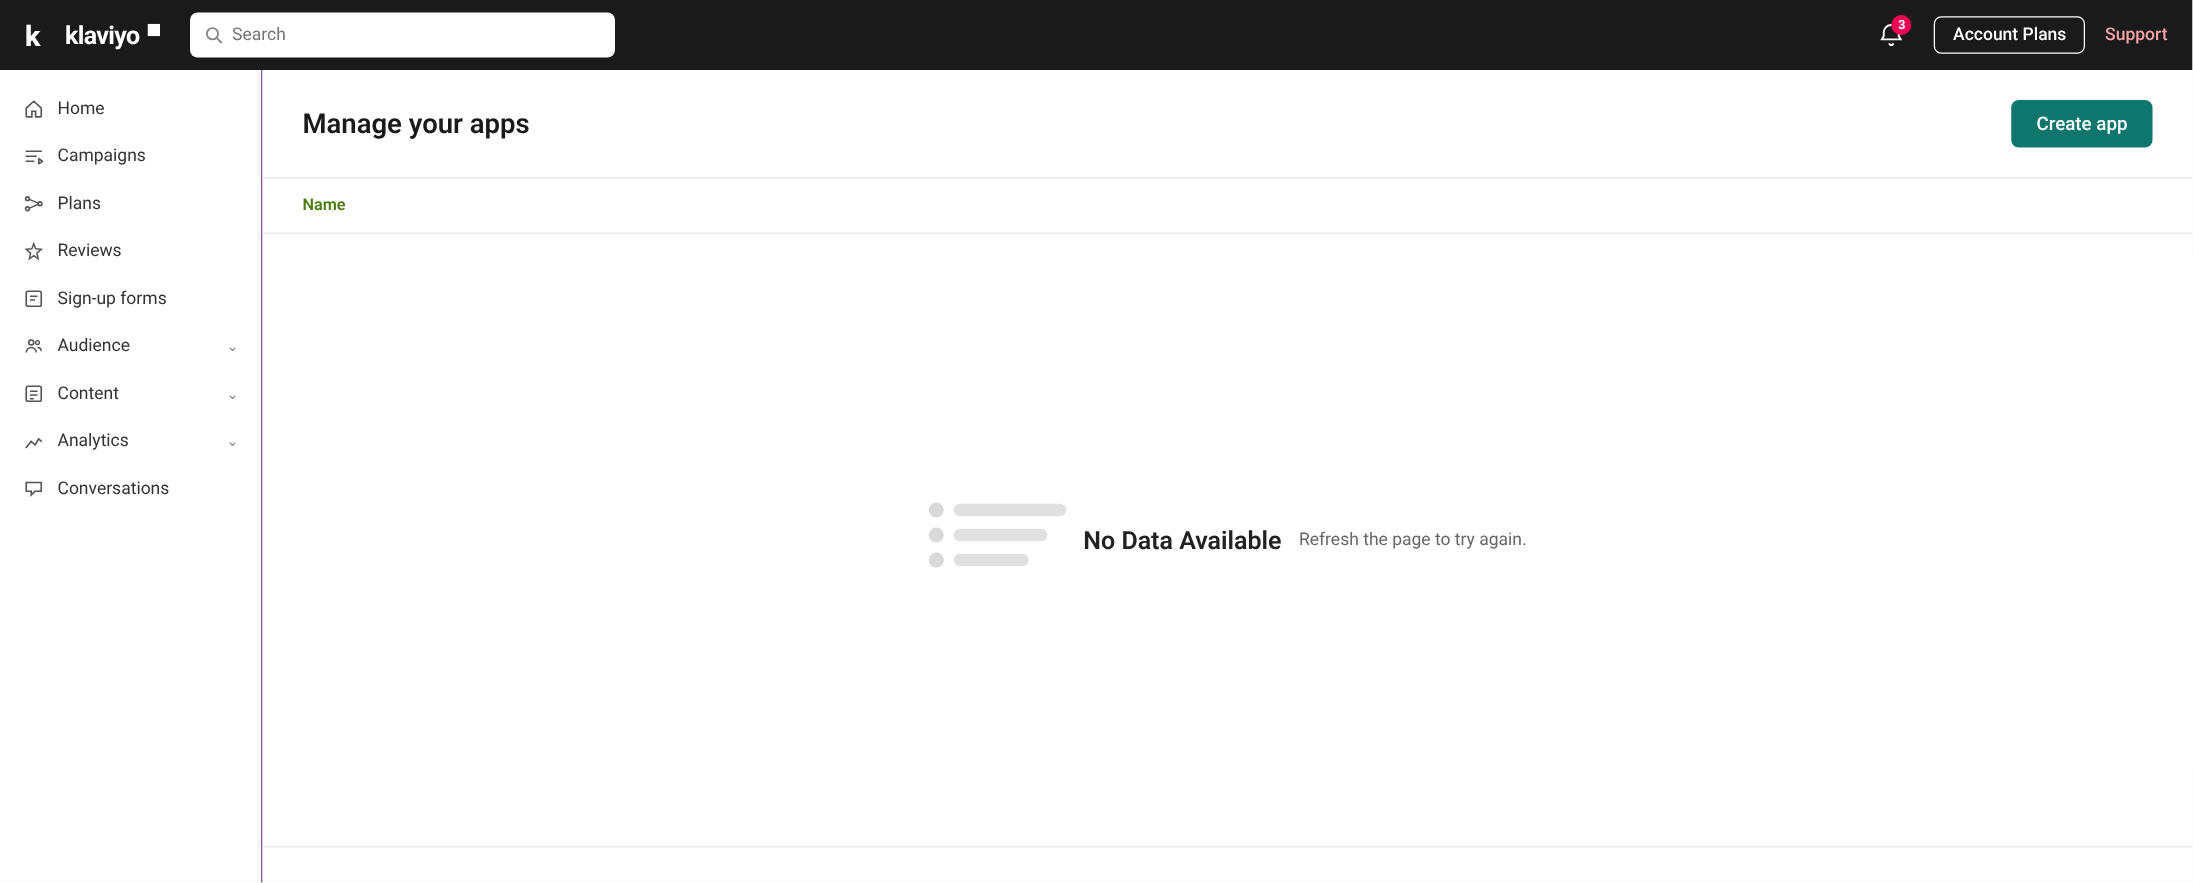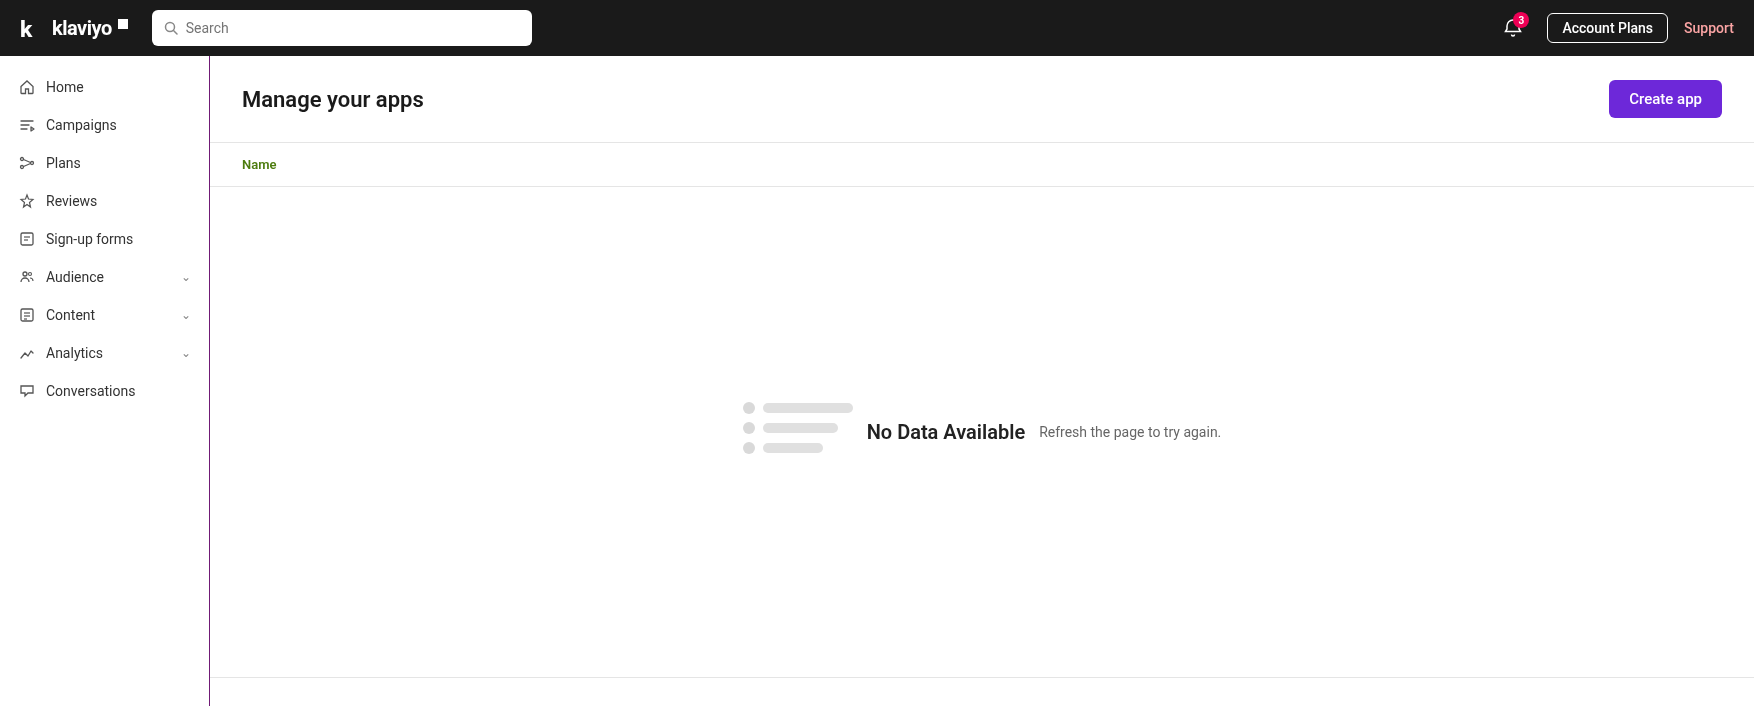--- a/index.html
+++ b/index.html
@@ -46,21 +46,21 @@
       height: 28px;
     }
 
     .search-wrapper {
       display: flex;
       align-items: center;
       background: #fff;
       border-radius: 6px;
       padding: 0 12px;
       height: 36px;
-      width: 380px;
+      width: 340px;
       gap: 8px;
     }
 
     .search-wrapper input {
       border: none;
       outline: none;
       font-size: 14px;
       color: #333;
       width: 100%;
       background: transparent;
@@ -195,21 +195,21 @@
     }
 
     .page-title {
       font-size: 22px;
       font-weight: 600;
       color: #1a1a1a;
     }
 
     .create-app-btn {
       margin-left: auto;
-      background: #6d28d9;
+      background: #0f766e;
       color: #fff;
       border: none;
       border-radius: 6px;
       padding: 10px 20px;
       font-size: 15px;
       font-weight: 500;
       cursor: pointer;
     }
 
     .table-area {

